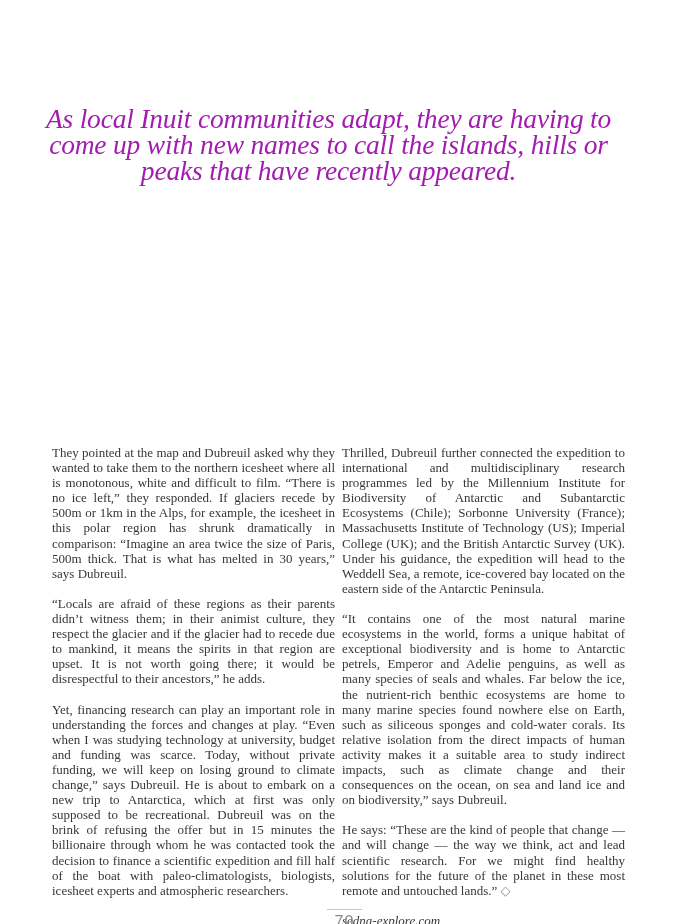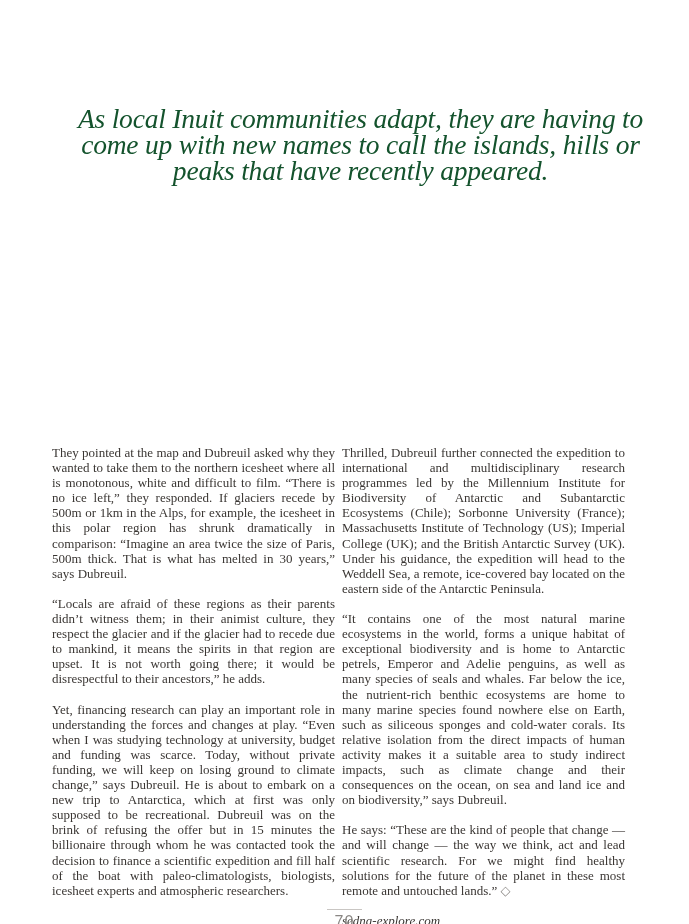--- a/index.html
+++ b/index.html
@@ -1,20 +1,20 @@
 <!DOCTYPE html>
 <html><head>
   <meta charset="utf-8">
   <style>
     html, body { margin: 0; padding: 0; background: #ffffff; }
     body { width: 689px; height: 924px; position: relative; overflow: hidden; font-family: "DejaVu Serif", serif; }
     .pullquote {
-      position: absolute; left: 76px; top: 106px; width: 569px;
+      position: absolute; left: 44px; top: 106px; width: 569px;
       text-align: center; font-family: "Liberation Serif", serif; font-style: italic;
-      font-size: 27.5px; line-height: 26px; color: #14532d; letter-spacing: -0.2px;
+      font-size: 27.5px; line-height: 26px; color: #a21caf; letter-spacing: -0.2px;
     }
     .col {
       position: absolute; top: 445px; width: 283px;
       font-family: "Liberation Serif", serif; font-size: 13px; line-height: 15.1px;
       color: #3a3633; text-align: justify;
     }
     .col.left { left: 52px; }
     .col.right { left: 342px; }
     .col p { margin: 0 0 15.1px 0; }
     .diamond { color: #8a8784; }

